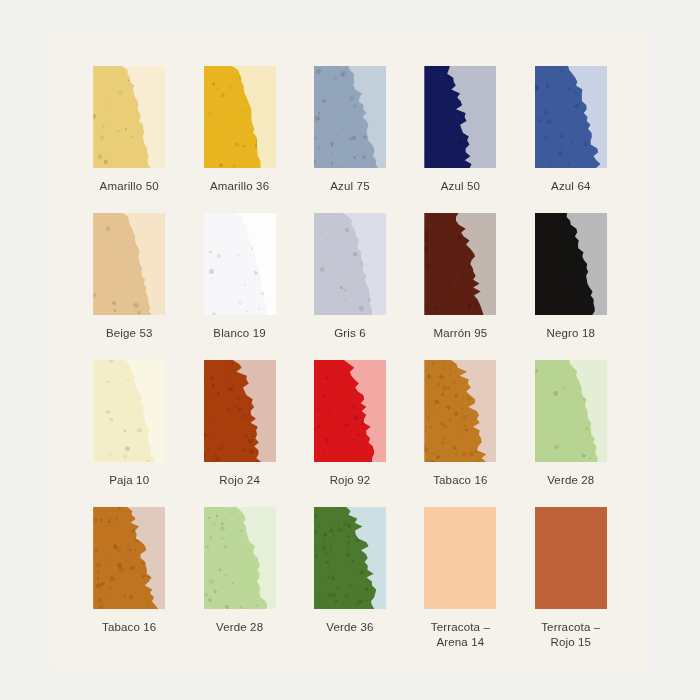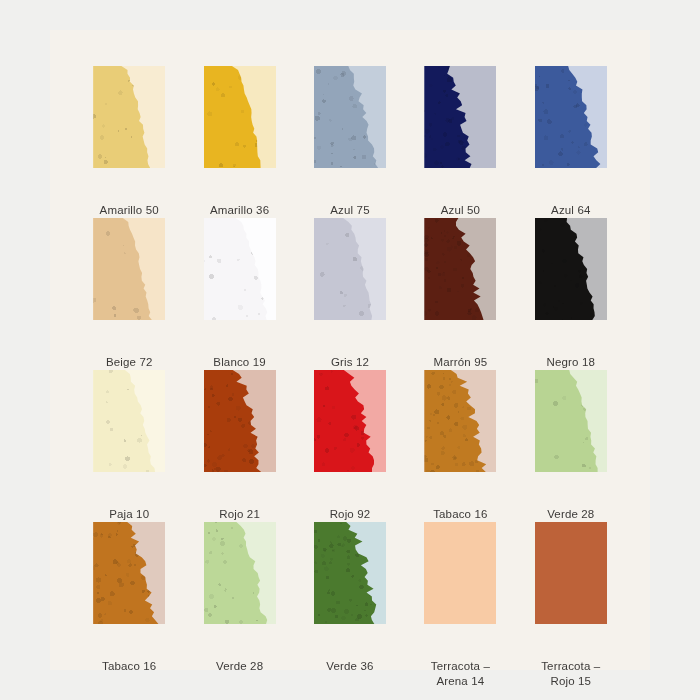--- a/index.html
+++ b/index.html
@@ -34,21 +34,20 @@
     column-gap: 0px;
     row-gap: 0px;
     width: 100%;
     height: 100%;
   }
 
   .swatch-cell {
     display: flex;
     flex-direction: column;
     align-items: center;
-    gap: 24px;
   }
 
   
   .chip {
     position: relative;
     width: 72px;
     height: 102px;
     overflow: hidden;
     background: #ffffff;
     flex: none;
@@ -131,37 +130,37 @@
           <div class="chip-grain" style="background-image: radial-gradient(2.22px at 92.6% 37.1%, rgba(0, 0, 0, 0.19) 0px, rgba(0, 0, 0, 0.19) 100%, rgba(0, 0, 0, 0) 100%), radial-gradient(1.2px at 37.9% 81.7%, rgba(0, 0, 0, 0.23) 0px, rgba(0, 0, 0, 0.23) 100%, rgba(0, 0, 0, 0) 100%), radial-gradient(2.54px at 2.5% 22.1%, rgba(0, 0, 0, 0.35) 0px, rgba(0, 0, 0, 0.35) 100%, rgba(0, 0, 0, 0) 100%), radial-gradient(2px at 59.3% 38.7%, rgba(0, 0, 0, 0.34) 0px, rgba(0, 0, 0, 0.34) 100%, rgba(0, 0, 0, 0) 100%), radial-gradient(1.17px at 10.7% 96.8%, rgba(0, 0, 0, 0.26) 0px, rgba(0, 0, 0, 0.26) 100%, rgba(0, 0, 0, 0) 100%), radial-gradient(0.94px at 11.2% 36%, rgba(0, 0, 0, 0.26) 0px, rgba(0, 0, 0, 0.26) 100%, rgba(0, 0, 0, 0) 100%), radial-gradient(1.92px at 55.6% 25.5%, rgba(0, 0, 0, 0.17) 0px, rgba(0, 0, 0, 0.17) 100%, rgba(0, 0, 0, 0) 100%), radial-gradient(2.33px at 35.5% 86.1%, rgba(0, 0, 0, 0.35) 0px, rgba(0, 0, 0, 0.35) 100%, rgba(0, 0, 0, 0) 100%), radial-gradient(0.95px at 60.6% 79.6%, rgba(0, 0, 0, 0.19) 0px, rgba(0, 0, 0, 0.19) 100%, rgba(0, 0, 0, 0) 100%), radial-gradient(1.34px at 48.2% 64.1%, rgba(0, 0, 0, 0.2) 0px, rgba(0, 0, 0, 0.2) 100%, rgba(0, 0, 0, 0) 100%), radial-gradient(2.15px at 78.7% 16%, rgba(0, 0, 0, 0.4) 0px, rgba(0, 0, 0, 0.4) 100%, rgba(0, 0, 0, 0) 100%), radial-gradient(1.95px at 17.4% 19.5%, rgba(0, 0, 0, 0.34) 0px, rgba(0, 0, 0, 0.34) 100%, rgba(0, 0, 0, 0) 100%), radial-gradient(1.54px at 3.8% 21.2%, rgba(0, 0, 0, 0.31) 0px, rgba(0, 0, 0, 0.31) 100%, rgba(0, 0, 0, 0) 100%), radial-gradient(1.91px at 7.1% 53.4%, rgba(0, 0, 0, 0.3) 0px, rgba(0, 0, 0, 0.3) 100%, rgba(0, 0, 0, 0) 100%), radial-gradient(1.4px at 48.3% 22.3%, rgba(0, 0, 0, 0.31) 0px, rgba(0, 0, 0, 0.31) 100%, rgba(0, 0, 0, 0) 100%), radial-gradient(1.88px at 89.1% 63.5%, rgba(0, 0, 0, 0.12) 0px, rgba(0, 0, 0, 0.12) 100%, rgba(0, 0, 0, 0) 100%), radial-gradient(0.96px at 87.4% 64.9%, rgba(0, 0, 0, 0.25) 0px, rgba(0, 0, 0, 0.25) 100%, rgba(0, 0, 0, 0) 100%), radial-gradient(2.46px at 19.9% 54.7%, rgba(0, 0, 0, 0.31) 0px, rgba(0, 0, 0, 0.31) 100%, rgba(0, 0, 0, 0) 100%), radial-gradient(1.73px at 70.6% 57.7%, rgba(0, 0, 0, 0.11) 0px, rgba(0, 0, 0, 0.11) 100%, rgba(0, 0, 0, 0) 100%), radial-gradient(2.47px at 86.2% 17.1%, rgba(0, 0, 0, 0.16) 0px, rgba(0, 0, 0, 0.16) 100%, rgba(0, 0, 0, 0) 100%), radial-gradient(0.72px at 99% 83.5%, rgba(0, 0, 0, 0.23) 0px, rgba(0, 0, 0, 0.23) 100%, rgba(0, 0, 0, 0) 100%), radial-gradient(2.36px at 15.1% 70.4%, rgba(0, 0, 0, 0.19) 0px, rgba(0, 0, 0, 0.19) 100%, rgba(0, 0, 0, 0) 100%), radial-gradient(2.02px at 70.2% 76.7%, rgba(0, 0, 0, 0.23) 0px, rgba(0, 0, 0, 0.23) 100%, rgba(0, 0, 0, 0) 100%), radial-gradient(1.22px at 52.1% 75.2%, rgba(0, 0, 0, 0.27) 0px, rgba(0, 0, 0, 0.27) 100%, rgba(0, 0, 0, 0) 100%), radial-gradient(1.22px at 89.2% 68.3%, rgba(0, 0, 0, 0.26) 0px, rgba(0, 0, 0, 0.26) 100%, rgba(0, 0, 0, 0) 100%), radial-gradient(0.86px at 6.1% 10.4%, rgba(0, 0, 0, 0.35) 0px, rgba(0, 0, 0, 0.35) 100%, rgba(0, 0, 0, 0) 100%), radial-gradient(1.45px at 46% 96.5%, rgba(0, 0, 0, 0.33) 0px, rgba(0, 0, 0, 0.33) 100%, rgba(0, 0, 0, 0) 100%), radial-gradient(1.49px at 59.6% 18%, rgba(0, 0, 0, 0.22) 0px, rgba(0, 0, 0, 0.22) 100%, rgba(0, 0, 0, 0) 100%), radial-gradient(2.16px at 60.4% 84.8%, rgba(0, 0, 0, 0.12) 0px, rgba(0, 0, 0, 0.12) 100%, rgba(0, 0, 0, 0) 100%), radial-gradient(0.75px at 47.3% 14.1%, rgba(0, 0, 0, 0.31) 0px, rgba(0, 0, 0, 0.31) 100%, rgba(0, 0, 0, 0) 100%), radial-gradient(2.53px at 92.9% 86.2%, rgba(0, 0, 0, 0.26) 0px, rgba(0, 0, 0, 0.26) 100%, rgba(0, 0, 0, 0) 100%), radial-gradient(1.49px at 100% 66.6%, rgba(0, 0, 0, 0.36) 0px, rgba(0, 0, 0, 0.36) 100%, rgba(0, 0, 0, 0) 100%), radial-gradient(2.31px at 22.6% 94.7%, rgba(0, 0, 0, 0.12) 0px, rgba(0, 0, 0, 0.12) 100%, rgba(0, 0, 0, 0) 100%), radial-gradient(1.82px at 55.9% 39.7%, rgba(0, 0, 0, 0.3) 0px, rgba(0, 0, 0, 0.3) 100%, rgba(0, 0, 0, 0) 100%), radial-gradient(2.02px at 91.3% 22.5%, rgba(0, 0, 0, 0.35) 0px, rgba(0, 0, 0, 0.35) 100%, rgba(0, 0, 0, 0) 100%), radial-gradient(1.69px at 38.7% 4.9%, rgba(0, 0, 0, 0.25) 0px, rgba(0, 0, 0, 0.25) 100%, rgba(0, 0, 0, 0) 100%), radial-gradient(2.51px at 15.2% 45%, rgba(0, 0, 0, 0.23) 0px, rgba(0, 0, 0, 0.23) 100%, rgba(0, 0, 0, 0) 100%), radial-gradient(1.21px at 1.3% 19.1%, rgba(0, 0, 0, 0.29) 0px, rgba(0, 0, 0, 0.29) 100%, rgba(0, 0, 0, 0) 100%), radial-gradient(2.06px at 62.2% 11.4%, rgba(0, 0, 0, 0.3) 0px, rgba(0, 0, 0, 0.3) 100%, rgba(0, 0, 0, 0) 100%), radial-gradient(2.08px at 37.5% 68.8%, rgba(0, 0, 0, 0.24) 0px, rgba(0, 0, 0, 0.24) 100%, rgba(0, 0, 0, 0) 100%); clip-path: polygon(0% 0%, 46.31% 0%, 47.9% 3.85%, 52.07% 7.69%, 56.32% 11.54%, 59.05% 15.38%, 57.17% 19.23%, 66.19% 23.08%, 65.29% 26.92%, 65.3% 30.77%, 65.7% 34.62%, 71.65% 38.46%, 71.96% 42.31%, 68.1% 46.15%, 73.23% 50%, 72.15% 53.85%, 77.34% 57.69%, 73.94% 61.54%, 78.76% 65.38%, 79.27% 69.23%, 77.62% 73.08%, 77.61% 76.92%, 86.71% 80.77%, 88.07% 84.62%, 81.5% 88.46%, 85.45% 92.31%, 91.09% 96.15%, 85.2% 100%, 0% 100%);"></div>
         </div>
         <div class="chip-label">Azul 64</div>
       </div>
       <div class="swatch-cell">
         <div class="chip">
           <div class="chip-ground" style="background: rgb(246, 228, 200);"></div>
           <div class="chip-paint" style="background: rgb(228, 194, 146); clip-path: polygon(0% 0%, 41.08% 0%, 48.75% 3.85%, 49.22% 7.69%, 51.11% 11.54%, 53.98% 15.38%, 55.95% 19.23%, 58.28% 23.08%, 58.09% 26.92%, 59.56% 30.77%, 63.33% 34.62%, 64.32% 38.46%, 62.78% 42.31%, 63.81% 46.15%, 65.08% 50%, 67.96% 53.85%, 66.98% 57.69%, 67.59% 61.54%, 72.28% 65.38%, 70.01% 69.23%, 74.02% 73.08%, 72.9% 76.92%, 75.06% 80.77%, 76.5% 84.62%, 76.94% 88.46%, 79.23% 92.31%, 77.15% 96.15%, 81.53% 100%, 0% 100%);"></div>
           <div class="chip-grain" style="background-image: radial-gradient(0.73px at 76.2% 16.7%, rgba(0, 0, 0, 0.18) 0px, rgba(0, 0, 0, 0.18) 100%, rgba(0, 0, 0, 0) 100%), radial-gradient(0.94px at 44.2% 34.6%, rgba(0, 0, 0, 0.17) 0px, rgba(0, 0, 0, 0.17) 100%, rgba(0, 0, 0, 0) 100%), radial-gradient(2.57px at 0.7% 80.5%, rgba(0, 0, 0, 0.22) 0px, rgba(0, 0, 0, 0.22) 100%, rgba(0, 0, 0, 0) 100%), radial-gradient(2.58px at 70.3% 8.7%, rgba(0, 0, 0, 0.17) 0px, rgba(0, 0, 0, 0.17) 100%, rgba(0, 0, 0, 0) 100%), radial-gradient(2.27px at 96.4% 14.3%, rgba(0, 0, 0, 0.11) 0px, rgba(0, 0, 0, 0.11) 100%, rgba(0, 0, 0, 0) 100%), radial-gradient(2.05px at 29.4% 88.5%, rgba(0, 0, 0, 0.36) 0px, rgba(0, 0, 0, 0.36) 100%, rgba(0, 0, 0, 0) 100%), radial-gradient(1.19px at 83% 41.4%, rgba(0, 0, 0, 0.12) 0px, rgba(0, 0, 0, 0.12) 100%, rgba(0, 0, 0, 0) 100%), radial-gradient(0.79px at 56% 90.2%, rgba(0, 0, 0, 0.27) 0px, rgba(0, 0, 0, 0.27) 100%, rgba(0, 0, 0, 0) 100%), radial-gradient(2.3px at 21.1% 15.1%, rgba(0, 0, 0, 0.28) 0px, rgba(0, 0, 0, 0.28) 100%, rgba(0, 0, 0, 0) 100%), radial-gradient(1.63px at 80.9% 81.6%, rgba(0, 0, 0, 0.23) 0px, rgba(0, 0, 0, 0.23) 100%, rgba(0, 0, 0, 0) 100%), radial-gradient(1.56px at 89.7% 29.1%, rgba(0, 0, 0, 0.25) 0px, rgba(0, 0, 0, 0.25) 100%, rgba(0, 0, 0, 0) 100%), radial-gradient(0.8px at 42.5% 26.9%, rgba(0, 0, 0, 0.19) 0px, rgba(0, 0, 0, 0.19) 100%, rgba(0, 0, 0, 0) 100%), radial-gradient(1.37px at 30.6% 95.8%, rgba(0, 0, 0, 0.39) 0px, rgba(0, 0, 0, 0.39) 100%, rgba(0, 0, 0, 0) 100%), radial-gradient(2.04px at 64.1% 97.7%, rgba(0, 0, 0, 0.25) 0px, rgba(0, 0, 0, 0.25) 100%, rgba(0, 0, 0, 0) 100%), radial-gradient(2.6px at 60.1% 90.5%, rgba(0, 0, 0, 0.29) 0px, rgba(0, 0, 0, 0.29) 100%, rgba(0, 0, 0, 0) 100%), radial-gradient(1.67px at 98.9% 50.8%, rgba(0, 0, 0, 0.21) 0px, rgba(0, 0, 0, 0.21) 100%, rgba(0, 0, 0, 0) 100%); clip-path: polygon(0% 0%, 41.08% 0%, 48.75% 3.85%, 49.22% 7.69%, 51.11% 11.54%, 53.98% 15.38%, 55.95% 19.23%, 58.28% 23.08%, 58.09% 26.92%, 59.56% 30.77%, 63.33% 34.62%, 64.32% 38.46%, 62.78% 42.31%, 63.81% 46.15%, 65.08% 50%, 67.96% 53.85%, 66.98% 57.69%, 67.59% 61.54%, 72.28% 65.38%, 70.01% 69.23%, 74.02% 73.08%, 72.9% 76.92%, 75.06% 80.77%, 76.5% 84.62%, 76.94% 88.46%, 79.23% 92.31%, 77.15% 96.15%, 81.53% 100%, 0% 100%);"></div>
         </div>
-        <div class="chip-label">Beige 72</div>
+        <div class="chip-label">Beige 53</div>
       </div>
       <div class="swatch-cell">
         <div class="chip">
           <div class="chip-ground" style="background: rgb(253, 253, 254);"></div>
           <div class="chip-paint" style="background: rgb(247, 246, 248); clip-path: polygon(0% 0%, 44.42% 0%, 52.4% 3.85%, 55.24% 7.69%, 56.01% 11.54%, 59.66% 15.38%, 59.14% 19.23%, 63.29% 23.08%, 62.96% 26.92%, 65.47% 30.77%, 67.4% 34.62%, 70.68% 38.46%, 72.07% 42.31%, 70.9% 46.15%, 75.24% 50%, 76.26% 53.85%, 76.09% 57.69%, 78.88% 61.54%, 80.26% 65.38%, 80.14% 69.23%, 78.77% 73.08%, 81.24% 76.92%, 85.21% 80.77%, 82.06% 84.62%, 86.31% 88.46%, 88.42% 92.31%, 85.86% 96.15%, 87.61% 100%, 0% 100%);"></div>
           <div class="chip-grain" style="background-image: radial-gradient(1.14px at 59.8% 96.2%, rgba(0, 0, 0, 0.16) 0px, rgba(0, 0, 0, 0.16) 100%, rgba(0, 0, 0, 0) 100%), radial-gradient(2.58px at 50.5% 87.5%, rgba(0, 0, 0, 0.11) 0px, rgba(0, 0, 0, 0.11) 100%, rgba(0, 0, 0, 0) 100%), radial-gradient(0.7px at 98.9% 38.8%, rgba(0, 0, 0, 0.4) 0px, rgba(0, 0, 0, 0.4) 100%, rgba(0, 0, 0, 0) 100%), radial-gradient(1.26px at 81.4% 78.7%, rgba(0, 0, 0, 0.3) 0px, rgba(0, 0, 0, 0.3) 100%, rgba(0, 0, 0, 0) 100%), radial-gradient(1.48px at 82% 31.7%, rgba(0, 0, 0, 0.26) 0px, rgba(0, 0, 0, 0.26) 100%, rgba(0, 0, 0, 0) 100%), radial-gradient(1.27px at 47.7% 41%, rgba(0, 0, 0, 0.16) 0px, rgba(0, 0, 0, 0.16) 100%, rgba(0, 0, 0, 0) 100%), radial-gradient(2.36px at 10.5% 57.4%, rgba(0, 0, 0, 0.37) 0px, rgba(0, 0, 0, 0.37) 100%, rgba(0, 0, 0, 0) 100%), radial-gradient(1.15px at 76.5% 94.4%, rgba(0, 0, 0, 0.19) 0px, rgba(0, 0, 0, 0.19) 100%, rgba(0, 0, 0, 0) 100%), radial-gradient(1.76px at 81.7% 50.6%, rgba(0, 0, 0, 0.37) 0px, rgba(0, 0, 0, 0.37) 100%, rgba(0, 0, 0, 0) 100%), radial-gradient(1.91px at 13.6% 99.1%, rgba(0, 0, 0, 0.26) 0px, rgba(0, 0, 0, 0.26) 100%, rgba(0, 0, 0, 0) 100%), radial-gradient(0.96px at 0.6% 42.2%, rgba(0, 0, 0, 0.11) 0px, rgba(0, 0, 0, 0.11) 100%, rgba(0, 0, 0, 0) 100%), radial-gradient(1.55px at 67.5% 34.3%, rgba(0, 0, 0, 0.34) 0px, rgba(0, 0, 0, 0.34) 100%, rgba(0, 0, 0, 0) 100%), radial-gradient(1.19px at 57.4% 70.4%, rgba(0, 0, 0, 0.17) 0px, rgba(0, 0, 0, 0.17) 100%, rgba(0, 0, 0, 0) 100%), radial-gradient(2.18px at 21% 42%, rgba(0, 0, 0, 0.21) 0px, rgba(0, 0, 0, 0.21) 100%, rgba(0, 0, 0, 0) 100%), radial-gradient(1.9px at 71.9% 58.7%, rgba(0, 0, 0, 0.27) 0px, rgba(0, 0, 0, 0.27) 100%, rgba(0, 0, 0, 0) 100%), radial-gradient(1.45px at 8.7% 38.1%, rgba(0, 0, 0, 0.31) 0px, rgba(0, 0, 0, 0.31) 100%, rgba(0, 0, 0, 0) 100%); clip-path: polygon(0% 0%, 44.42% 0%, 52.4% 3.85%, 55.24% 7.69%, 56.01% 11.54%, 59.66% 15.38%, 59.14% 19.23%, 63.29% 23.08%, 62.96% 26.92%, 65.47% 30.77%, 67.4% 34.62%, 70.68% 38.46%, 72.07% 42.31%, 70.9% 46.15%, 75.24% 50%, 76.26% 53.85%, 76.09% 57.69%, 78.88% 61.54%, 80.26% 65.38%, 80.14% 69.23%, 78.77% 73.08%, 81.24% 76.92%, 85.21% 80.77%, 82.06% 84.62%, 86.31% 88.46%, 88.42% 92.31%, 85.86% 96.15%, 87.61% 100%, 0% 100%);"></div>
         </div>
         <div class="chip-label">Blanco 19</div>
       </div>
       <div class="swatch-cell">
         <div class="chip">
           <div class="chip-ground" style="background: rgb(220, 221, 230);"></div>
           <div class="chip-paint" style="background: rgb(197, 198, 211); clip-path: polygon(0% 0%, 40.48% 0%, 47.87% 3.85%, 52.61% 7.69%, 51.87% 11.54%, 55.95% 15.38%, 57.63% 19.23%, 58.32% 23.08%, 62.58% 26.92%, 60.88% 30.77%, 60.71% 34.62%, 66.04% 38.46%, 65.13% 42.31%, 66.55% 46.15%, 68.74% 50%, 67.7% 53.85%, 68.13% 57.69%, 72.91% 61.54%, 70.8% 65.38%, 72.63% 69.23%, 75.71% 73.08%, 76.58% 76.92%, 77.19% 80.77%, 79.27% 84.62%, 77.17% 88.46%, 78.93% 92.31%, 80.73% 96.15%, 79.69% 100%, 0% 100%);"></div>
           <div class="chip-grain" style="background-image: radial-gradient(1.55px at 43.4% 75.8%, rgba(0, 0, 0, 0.14) 0px, rgba(0, 0, 0, 0.14) 100%, rgba(0, 0, 0, 0) 100%), radial-gradient(2.32px at 56.8% 40.4%, rgba(0, 0, 0, 0.35) 0px, rgba(0, 0, 0, 0.35) 100%, rgba(0, 0, 0, 0) 100%), radial-gradient(0.73px at 97.1% 97.2%, rgba(0, 0, 0, 0.27) 0px, rgba(0, 0, 0, 0.27) 100%, rgba(0, 0, 0, 0) 100%), radial-gradient(1.84px at 92.5% 48.7%, rgba(0, 0, 0, 0.14) 0px, rgba(0, 0, 0, 0.14) 100%, rgba(0, 0, 0, 0) 100%), radial-gradient(2.58px at 67.7% 49.1%, rgba(0, 0, 0, 0.1) 0px, rgba(0, 0, 0, 0.1) 100%, rgba(0, 0, 0, 0) 100%), radial-gradient(2.38px at 65.9% 93.5%, rgba(0, 0, 0, 0.26) 0px, rgba(0, 0, 0, 0.26) 100%, rgba(0, 0, 0, 0) 100%), radial-gradient(1.63px at 37.9% 73.4%, rgba(0, 0, 0, 0.32) 0px, rgba(0, 0, 0, 0.32) 100%, rgba(0, 0, 0, 0) 100%), radial-gradient(1.51px at 97% 98.5%, rgba(0, 0, 0, 0.1) 0px, rgba(0, 0, 0, 0.1) 100%, rgba(0, 0, 0, 0) 100%), radial-gradient(1.21px at 42.2% 86.2%, rgba(0, 0, 0, 0.17) 0px, rgba(0, 0, 0, 0.17) 100%, rgba(0, 0, 0, 0) 100%), radial-gradient(2.2px at 46.2% 16.6%, rgba(0, 0, 0, 0.29) 0px, rgba(0, 0, 0, 0.29) 100%, rgba(0, 0, 0, 0) 100%), radial-gradient(2.27px at 11.6% 55.3%, rgba(0, 0, 0, 0.26) 0px, rgba(0, 0, 0, 0.26) 100%, rgba(0, 0, 0, 0) 100%), radial-gradient(2.3px at 92.6% 41.8%, rgba(0, 0, 0, 0.2) 0px, rgba(0, 0, 0, 0.2) 100%, rgba(0, 0, 0, 0) 100%), radial-gradient(1.01px at 84.2% 45.1%, rgba(0, 0, 0, 0.25) 0px, rgba(0, 0, 0, 0.25) 100%, rgba(0, 0, 0, 0) 100%), radial-gradient(2.32px at 78% 86.2%, rgba(0, 0, 0, 0.17) 0px, rgba(0, 0, 0, 0.17) 100%, rgba(0, 0, 0, 0) 100%), radial-gradient(1.2px at 83.6% 27%, rgba(0, 0, 0, 0.25) 0px, rgba(0, 0, 0, 0.25) 100%, rgba(0, 0, 0, 0) 100%), radial-gradient(1.23px at 18.5% 25.3%, rgba(0, 0, 0, 0.1) 0px, rgba(0, 0, 0, 0.1) 100%, rgba(0, 0, 0, 0) 100%); clip-path: polygon(0% 0%, 40.48% 0%, 47.87% 3.85%, 52.61% 7.69%, 51.87% 11.54%, 55.95% 15.38%, 57.63% 19.23%, 58.32% 23.08%, 62.58% 26.92%, 60.88% 30.77%, 60.71% 34.62%, 66.04% 38.46%, 65.13% 42.31%, 66.55% 46.15%, 68.74% 50%, 67.7% 53.85%, 68.13% 57.69%, 72.91% 61.54%, 70.8% 65.38%, 72.63% 69.23%, 75.71% 73.08%, 76.58% 76.92%, 77.19% 80.77%, 79.27% 84.62%, 77.17% 88.46%, 78.93% 92.31%, 80.73% 96.15%, 79.69% 100%, 0% 100%);"></div>
         </div>
-        <div class="chip-label">Gris 12</div>
+        <div class="chip-label">Gris 6</div>
       </div>
       <div class="swatch-cell">
         <div class="chip">
           <div class="chip-ground" style="background: rgb(194, 182, 176);"></div>
           <div class="chip-paint" style="background: rgb(92, 31, 18); clip-path: polygon(0% 0%, 47.26% 0%, 43.86% 3.85%, 43.89% 7.69%, 47.86% 11.54%, 57.26% 15.38%, 51.14% 19.23%, 54.65% 23.08%, 62.86% 26.92%, 57.83% 30.77%, 63.16% 34.62%, 67.64% 38.46%, 70.47% 42.31%, 65.64% 46.15%, 63.76% 50%, 67.11% 53.85%, 68.13% 57.69%, 71.19% 61.54%, 67.7% 65.38%, 76.54% 69.23%, 67.86% 73.08%, 78.16% 76.92%, 68.78% 80.77%, 73.64% 84.62%, 76.36% 88.46%, 78.71% 92.31%, 80.4% 96.15%, 82.16% 100%, 0% 100%);"></div>
           <div class="chip-grain" style="background-image: radial-gradient(1.96px at 26.9% 55.3%, rgba(0, 0, 0, 0.13) 0px, rgba(0, 0, 0, 0.13) 100%, rgba(0, 0, 0, 0) 100%), radial-gradient(2.05px at 63.2% 93.3%, rgba(0, 0, 0, 0.3) 0px, rgba(0, 0, 0, 0.3) 100%, rgba(0, 0, 0, 0) 100%), radial-gradient(0.76px at 95.3% 55.6%, rgba(0, 0, 0, 0.14) 0px, rgba(0, 0, 0, 0.14) 100%, rgba(0, 0, 0, 0) 100%), radial-gradient(2.41px at 3.5% 18.6%, rgba(0, 0, 0, 0.27) 0px, rgba(0, 0, 0, 0.27) 100%, rgba(0, 0, 0, 0) 100%), radial-gradient(1.78px at 53.3% 66.5%, rgba(0, 0, 0, 0.25) 0px, rgba(0, 0, 0, 0.25) 100%, rgba(0, 0, 0, 0) 100%), radial-gradient(1.59px at 84.2% 46%, rgba(0, 0, 0, 0.36) 0px, rgba(0, 0, 0, 0.36) 100%, rgba(0, 0, 0, 0) 100%), radial-gradient(0.9px at 65.3% 89.4%, rgba(0, 0, 0, 0.27) 0px, rgba(0, 0, 0, 0.27) 100%, rgba(0, 0, 0, 0) 100%), radial-gradient(1.87px at 17.6% 2.6%, rgba(0, 0, 0, 0.32) 0px, rgba(0, 0, 0, 0.32) 100%, rgba(0, 0, 0, 0) 100%), radial-gradient(2.57px at 2.8% 21.7%, rgba(0, 0, 0, 0.26) 0px, rgba(0, 0, 0, 0.26) 100%, rgba(0, 0, 0, 0) 100%), radial-gradient(2.49px at 78.9% 34.1%, rgba(0, 0, 0, 0.32) 0px, rgba(0, 0, 0, 0.32) 100%, rgba(0, 0, 0, 0) 100%), radial-gradient(1.67px at 22.5% 68.4%, rgba(0, 0, 0, 0.12) 0px, rgba(0, 0, 0, 0.12) 100%, rgba(0, 0, 0, 0) 100%), radial-gradient(1.15px at 17.6% 49.2%, rgba(0, 0, 0, 0.35) 0px, rgba(0, 0, 0, 0.35) 100%, rgba(0, 0, 0, 0) 100%), radial-gradient(0.83px at 11% 19.7%, rgba(0, 0, 0, 0.33) 0px, rgba(0, 0, 0, 0.33) 100%, rgba(0, 0, 0, 0) 100%), radial-gradient(2.46px at 34.9% 30.5%, rgba(0, 0, 0, 0.13) 0px, rgba(0, 0, 0, 0.13) 100%, rgba(0, 0, 0, 0) 100%), radial-gradient(2.4px at 95.4% 95.2%, rgba(0, 0, 0, 0.23) 0px, rgba(0, 0, 0, 0.23) 100%, rgba(0, 0, 0, 0) 100%), radial-gradient(1.01px at 28.4% 12.6%, rgba(0, 0, 0, 0.2) 0px, rgba(0, 0, 0, 0.2) 100%, rgba(0, 0, 0, 0) 100%), radial-gradient(1.69px at 21.4% 55.5%, rgba(0, 0, 0, 0.27) 0px, rgba(0, 0, 0, 0.27) 100%, rgba(0, 0, 0, 0) 100%), radial-gradient(1.9px at 2.9% 26.4%, rgba(0, 0, 0, 0.4) 0px, rgba(0, 0, 0, 0.4) 100%, rgba(0, 0, 0, 0) 100%), radial-gradient(2.38px at 97.5% 79.6%, rgba(0, 0, 0, 0.12) 0px, rgba(0, 0, 0, 0.12) 100%, rgba(0, 0, 0, 0) 100%), radial-gradient(2.55px at 48.6% 10.2%, rgba(0, 0, 0, 0.14) 0px, rgba(0, 0, 0, 0.14) 100%, rgba(0, 0, 0, 0) 100%), radial-gradient(0.9px at 6.6% 9.5%, rgba(0, 0, 0, 0.16) 0px, rgba(0, 0, 0, 0.16) 100%, rgba(0, 0, 0, 0) 100%), radial-gradient(2.42px at 85.2% 87.4%, rgba(0, 0, 0, 0.3) 0px, rgba(0, 0, 0, 0.3) 100%, rgba(0, 0, 0, 0) 100%), radial-gradient(2.49px at 83.2% 61.2%, rgba(0, 0, 0, 0.22) 0px, rgba(0, 0, 0, 0.22) 100%, rgba(0, 0, 0, 0) 100%), radial-gradient(2.58px at 73.3% 11.1%, rgba(0, 0, 0, 0.31) 0px, rgba(0, 0, 0, 0.31) 100%, rgba(0, 0, 0, 0) 100%), radial-gradient(2.38px at 58.1% 2.5%, rgba(0, 0, 0, 0.33) 0px, rgba(0, 0, 0, 0.33) 100%, rgba(0, 0, 0, 0) 100%), radial-gradient(0.89px at 91.9% 75.1%, rgba(0, 0, 0, 0.13) 0px, rgba(0, 0, 0, 0.13) 100%, rgba(0, 0, 0, 0) 100%), radial-gradient(2.5px at 69.6% 97.8%, rgba(0, 0, 0, 0.14) 0px, rgba(0, 0, 0, 0.14) 100%, rgba(0, 0, 0, 0) 100%), radial-gradient(1.65px at 82.8% 91.8%, rgba(0, 0, 0, 0.12) 0px, rgba(0, 0, 0, 0.12) 100%, rgba(0, 0, 0, 0) 100%), radial-gradient(0.9px at 41.3% 18.6%, rgba(0, 0, 0, 0.35) 0px, rgba(0, 0, 0, 0.35) 100%, rgba(0, 0, 0, 0) 100%), radial-gradient(1.93px at 62.3% 36.4%, rgba(0, 0, 0, 0.17) 0px, rgba(0, 0, 0, 0.17) 100%, rgba(0, 0, 0, 0) 100%), radial-gradient(1.47px at 26.1% 21.7%, rgba(0, 0, 0, 0.16) 0px, rgba(0, 0, 0, 0.16) 100%, rgba(0, 0, 0, 0) 100%), radial-gradient(1.9px at 98.1% 58.5%, rgba(0, 0, 0, 0.21) 0px, rgba(0, 0, 0, 0.21) 100%, rgba(0, 0, 0, 0) 100%), radial-gradient(2.13px at 17.9% 93.6%, rgba(0, 0, 0, 0.28) 0px, rgba(0, 0, 0, 0.28) 100%, rgba(0, 0, 0, 0) 100%), radial-gradient(1.22px at 54.5% 59.1%, rgba(0, 0, 0, 0.36) 0px, rgba(0, 0, 0, 0.36) 100%, rgba(0, 0, 0, 0) 100%), radial-gradient(1.35px at 29% 61.3%, rgba(0, 0, 0, 0.18) 0px, rgba(0, 0, 0, 0.18) 100%, rgba(0, 0, 0, 0) 100%), radial-gradient(2.47px at 3.1% 35.9%, rgba(0, 0, 0, 0.38) 0px, rgba(0, 0, 0, 0.38) 100%, rgba(0, 0, 0, 0) 100%), radial-gradient(2.18px at 34.8% 70.6%, rgba(0, 0, 0, 0.32) 0px, rgba(0, 0, 0, 0.32) 100%, rgba(0, 0, 0, 0) 100%), radial-gradient(2.41px at 0.6% 93.7%, rgba(0, 0, 0, 0.17) 0px, rgba(0, 0, 0, 0.17) 100%, rgba(0, 0, 0, 0) 100%), radial-gradient(2.32px at 84.6% 30.1%, rgba(0, 0, 0, 0.38) 0px, rgba(0, 0, 0, 0.38) 100%, rgba(0, 0, 0, 0) 100%), radial-gradient(1.79px at 33.6% 22.8%, rgba(0, 0, 0, 0.23) 0px, rgba(0, 0, 0, 0.23) 100%, rgba(0, 0, 0, 0) 100%), radial-gradient(2.57px at 79.7% 22.5%, rgba(0, 0, 0, 0.39) 0px, rgba(0, 0, 0, 0.39) 100%, rgba(0, 0, 0, 0) 100%), radial-gradient(1.04px at 29.1% 42.8%, rgba(0, 0, 0, 0.16) 0px, rgba(0, 0, 0, 0.16) 100%, rgba(0, 0, 0, 0) 100%), radial-gradient(1.33px at 17.6% 82.4%, rgba(0, 0, 0, 0.29) 0px, rgba(0, 0, 0, 0.29) 100%, rgba(0, 0, 0, 0) 100%), radial-gradient(1.17px at 32.8% 14.2%, rgba(0, 0, 0, 0.13) 0px, rgba(0, 0, 0, 0.13) 100%, rgba(0, 0, 0, 0) 100%), radial-gradient(1.8px at 3.2% 40.6%, rgba(0, 0, 0, 0.23) 0px, rgba(0, 0, 0, 0.23) 100%, rgba(0, 0, 0, 0) 100%), radial-gradient(2.07px at 53.4% 16.1%, rgba(0, 0, 0, 0.11) 0px, rgba(0, 0, 0, 0.11) 100%, rgba(0, 0, 0, 0) 100%), radial-gradient(1.4px at 26.7% 35.5%, rgba(0, 0, 0, 0.19) 0px, rgba(0, 0, 0, 0.19) 100%, rgba(0, 0, 0, 0) 100%), radial-gradient(2.07px at 73.6% 90.4%, rgba(0, 0, 0, 0.18) 0px, rgba(0, 0, 0, 0.18) 100%, rgba(0, 0, 0, 0) 100%), radial-gradient(1.47px at 7.8% 90.5%, rgba(0, 0, 0, 0.19) 0px, rgba(0, 0, 0, 0.19) 100%, rgba(0, 0, 0, 0) 100%), radial-gradient(0.7px at 27.9% 53.1%, rgba(0, 0, 0, 0.18) 0px, rgba(0, 0, 0, 0.18) 100%, rgba(0, 0, 0, 0) 100%), radial-gradient(1.22px at 7% 58.6%, rgba(0, 0, 0, 0.23) 0px, rgba(0, 0, 0, 0.23) 100%, rgba(0, 0, 0, 0) 100%), radial-gradient(0.81px at 47.3% 72.3%, rgba(0, 0, 0, 0.12) 0px, rgba(0, 0, 0, 0.12) 100%, rgba(0, 0, 0, 0) 100%), radial-gradient(2.26px at 3.3% 33.7%, rgba(0, 0, 0, 0.29) 0px, rgba(0, 0, 0, 0.29) 100%, rgba(0, 0, 0, 0) 100%), radial-gradient(2.4px at 70% 12%, rgba(0, 0, 0, 0.27) 0px, rgba(0, 0, 0, 0.27) 100%, rgba(0, 0, 0, 0) 100%), radial-gradient(1.33px at 38.7% 28.2%, rgba(0, 0, 0, 0.11) 0px, rgba(0, 0, 0, 0.11) 100%, rgba(0, 0, 0, 0) 100%), radial-gradient(1.64px at 19.4% 44%, rgba(0, 0, 0, 0.11) 0px, rgba(0, 0, 0, 0.11) 100%, rgba(0, 0, 0, 0) 100%), radial-gradient(1.19px at 29.3% 17.3%, rgba(0, 0, 0, 0.19) 0px, rgba(0, 0, 0, 0.19) 100%, rgba(0, 0, 0, 0) 100%), radial-gradient(2.43px at 48.6% 24.8%, rgba(0, 0, 0, 0.36) 0px, rgba(0, 0, 0, 0.36) 100%, rgba(0, 0, 0, 0) 100%), radial-gradient(2.01px at 42.9% 50.5%, rgba(0, 0, 0, 0.17) 0px, rgba(0, 0, 0, 0.17) 100%, rgba(0, 0, 0, 0) 100%), radial-gradient(0.76px at 51.5% 41.1%, rgba(0, 0, 0, 0.21) 0px, rgba(0, 0, 0, 0.21) 100%, rgba(0, 0, 0, 0) 100%), radial-gradient(1.55px at 43.7% 28.9%, rgba(0, 0, 0, 0.15) 0px, rgba(0, 0, 0, 0.15) 100%, rgba(0, 0, 0, 0) 100%), radial-gradient(0.82px at 40.4% 20%, rgba(0, 0, 0, 0.34) 0px, rgba(0, 0, 0, 0.34) 100%, rgba(0, 0, 0, 0) 100%), radial-gradient(2.37px at 3.4% 50.1%, rgba(0, 0, 0, 0.21) 0px, rgba(0, 0, 0, 0.21) 100%, rgba(0, 0, 0, 0) 100%), radial-gradient(1.86px at 90.7% 7%, rgba(0, 0, 0, 0.31) 0px, rgba(0, 0, 0, 0.31) 100%, rgba(0, 0, 0, 0) 100%), radial-gradient(1.26px at 78.7% 19.1%, rgba(0, 0, 0, 0.23) 0px, rgba(0, 0, 0, 0.23) 100%, rgba(0, 0, 0, 0) 100%), radial-gradient(1.58px at 51.6% 10.9%, rgba(0, 0, 0, 0.1) 0px, rgba(0, 0, 0, 0.1) 100%, rgba(0, 0, 0, 0) 100%), radial-gradient(0.85px at 56.1% 25.9%, rgba(0, 0, 0, 0.12) 0px, rgba(0, 0, 0, 0.12) 100%, rgba(0, 0, 0, 0) 100%), radial-gradient(0.78px at 24.5% 14.5%, rgba(0, 0, 0, 0.35) 0px, rgba(0, 0, 0, 0.35) 100%, rgba(0, 0, 0, 0) 100%), radial-gradient(1.57px at 62.7% 90.3%, rgba(0, 0, 0, 0.38) 0px, rgba(0, 0, 0, 0.38) 100%, rgba(0, 0, 0, 0) 100%), radial-gradient(1.65px at 6.8% 52.1%, rgba(0, 0, 0, 0.39) 0px, rgba(0, 0, 0, 0.39) 100%, rgba(0, 0, 0, 0) 100%); clip-path: polygon(0% 0%, 47.26% 0%, 43.86% 3.85%, 43.89% 7.69%, 47.86% 11.54%, 57.26% 15.38%, 51.14% 19.23%, 54.65% 23.08%, 62.86% 26.92%, 57.83% 30.77%, 63.16% 34.62%, 67.64% 38.46%, 70.47% 42.31%, 65.64% 46.15%, 63.76% 50%, 67.11% 53.85%, 68.13% 57.69%, 71.19% 61.54%, 67.7% 65.38%, 76.54% 69.23%, 67.86% 73.08%, 78.16% 76.92%, 68.78% 80.77%, 73.64% 84.62%, 76.36% 88.46%, 78.71% 92.31%, 80.4% 96.15%, 82.16% 100%, 0% 100%);"></div>
         </div>
         <div class="chip-label">Marrón 95</div>
       </div>
       <div class="swatch-cell">
@@ -179,21 +178,21 @@
           <div class="chip-grain" style="background-image: radial-gradient(0.87px at 94.1% 14.4%, rgba(0, 0, 0, 0.39) 0px, rgba(0, 0, 0, 0.39) 100%, rgba(0, 0, 0, 0) 100%), radial-gradient(1.53px at 75.8% 99.1%, rgba(0, 0, 0, 0.18) 0px, rgba(0, 0, 0, 0.18) 100%, rgba(0, 0, 0, 0) 100%), radial-gradient(0.82px at 91.7% 72.3%, rgba(0, 0, 0, 0.19) 0px, rgba(0, 0, 0, 0.19) 100%, rgba(0, 0, 0, 0) 100%), radial-gradient(1.67px at 25.6% 58.6%, rgba(0, 0, 0, 0.24) 0px, rgba(0, 0, 0, 0.24) 100%, rgba(0, 0, 0, 0) 100%), radial-gradient(2.09px at 24.6% 1.3%, rgba(0, 0, 0, 0.24) 0px, rgba(0, 0, 0, 0.24) 100%, rgba(0, 0, 0, 0) 100%), radial-gradient(1.92px at 20.7% 51%, rgba(0, 0, 0, 0.25) 0px, rgba(0, 0, 0, 0.25) 100%, rgba(0, 0, 0, 0) 100%), radial-gradient(1.34px at 20.1% 21.3%, rgba(0, 0, 0, 0.17) 0px, rgba(0, 0, 0, 0.17) 100%, rgba(0, 0, 0, 0) 100%), radial-gradient(2.59px at 58.6% 10.9%, rgba(0, 0, 0, 0.15) 0px, rgba(0, 0, 0, 0.15) 100%, rgba(0, 0, 0, 0) 100%), radial-gradient(1.48px at 23.9% 92.7%, rgba(0, 0, 0, 0.14) 0px, rgba(0, 0, 0, 0.14) 100%, rgba(0, 0, 0, 0) 100%), radial-gradient(1.16px at 44.2% 69.2%, rgba(0, 0, 0, 0.39) 0px, rgba(0, 0, 0, 0.39) 100%, rgba(0, 0, 0, 0) 100%), radial-gradient(2.38px at 44.5% 94.6%, rgba(0, 0, 0, 0.13) 0px, rgba(0, 0, 0, 0.13) 100%, rgba(0, 0, 0, 0) 100%), radial-gradient(0.75px at 67.7% 64.1%, rgba(0, 0, 0, 0.36) 0px, rgba(0, 0, 0, 0.36) 100%, rgba(0, 0, 0, 0) 100%), radial-gradient(2.38px at 64.6% 68.9%, rgba(0, 0, 0, 0.19) 0px, rgba(0, 0, 0, 0.19) 100%, rgba(0, 0, 0, 0) 100%), radial-gradient(0.83px at 48.8% 19%, rgba(0, 0, 0, 0.35) 0px, rgba(0, 0, 0, 0.35) 100%, rgba(0, 0, 0, 0) 100%), radial-gradient(1.01px at 19% 31.7%, rgba(0, 0, 0, 0.19) 0px, rgba(0, 0, 0, 0.19) 100%, rgba(0, 0, 0, 0) 100%), radial-gradient(2.47px at 48% 87.1%, rgba(0, 0, 0, 0.39) 0px, rgba(0, 0, 0, 0.39) 100%, rgba(0, 0, 0, 0) 100%); clip-path: polygon(0% 0%, 44.06% 0%, 50.97% 3.85%, 52.07% 7.69%, 52.35% 11.54%, 58.24% 15.38%, 56.95% 19.23%, 57.68% 23.08%, 61.1% 26.92%, 62.11% 30.77%, 66% 34.62%, 67.85% 38.46%, 65.34% 42.31%, 69.85% 46.15%, 70.9% 50%, 68.96% 53.85%, 71.5% 57.69%, 72.5% 61.54%, 75.19% 65.38%, 78.15% 69.23%, 74.82% 73.08%, 76.18% 76.92%, 76.94% 80.77%, 79.98% 84.62%, 79.05% 88.46%, 79.99% 92.31%, 85.1% 96.15%, 85.93% 100%, 0% 100%);"></div>
         </div>
         <div class="chip-label">Paja 10</div>
       </div>
       <div class="swatch-cell">
         <div class="chip">
           <div class="chip-ground" style="background: rgb(221, 189, 175);"></div>
           <div class="chip-paint" style="background: rgb(169, 61, 12); clip-path: polygon(0% 0%, 40.37% 0%, 49.27% 3.85%, 52.92% 7.69%, 45.6% 11.54%, 59.92% 15.38%, 59.37% 19.23%, 62.86% 23.08%, 54.59% 26.92%, 57.08% 30.77%, 59.67% 34.62%, 68.29% 38.46%, 66.57% 42.31%, 70.29% 46.15%, 65.15% 50%, 65.9% 53.85%, 72.74% 57.69%, 65.17% 61.54%, 75.02% 65.38%, 72.96% 69.23%, 74.24% 73.08%, 71.83% 76.92%, 76.83% 80.77%, 70.27% 84.62%, 76.22% 88.46%, 76.23% 92.31%, 73.11% 96.15%, 80.04% 100%, 0% 100%);"></div>
           <div class="chip-grain" style="background-image: radial-gradient(1.28px at 77.7% 94%, rgba(0, 0, 0, 0.38) 0px, rgba(0, 0, 0, 0.38) 100%, rgba(0, 0, 0, 0) 100%), radial-gradient(1.27px at 82.2% 52%, rgba(0, 0, 0, 0.12) 0px, rgba(0, 0, 0, 0.12) 100%, rgba(0, 0, 0, 0) 100%), radial-gradient(0.85px at 89.9% 30.6%, rgba(0, 0, 0, 0.36) 0px, rgba(0, 0, 0, 0.36) 100%, rgba(0, 0, 0, 0) 100%), radial-gradient(2.25px at 36.7% 28.6%, rgba(0, 0, 0, 0.37) 0px, rgba(0, 0, 0, 0.37) 100%, rgba(0, 0, 0, 0) 100%), radial-gradient(1.3px at 10.3% 18.7%, rgba(0, 0, 0, 0.38) 0px, rgba(0, 0, 0, 0.38) 100%, rgba(0, 0, 0, 0) 100%), radial-gradient(1.14px at 39% 3.5%, rgba(0, 0, 0, 0.35) 0px, rgba(0, 0, 0, 0.35) 100%, rgba(0, 0, 0, 0) 100%), radial-gradient(2.51px at 47.5% 37.3%, rgba(0, 0, 0, 0.12) 0px, rgba(0, 0, 0, 0.12) 100%, rgba(0, 0, 0, 0) 100%), radial-gradient(1.05px at 79.1% 15.1%, rgba(0, 0, 0, 0.37) 0px, rgba(0, 0, 0, 0.37) 100%, rgba(0, 0, 0, 0) 100%), radial-gradient(0.93px at 84.4% 28.2%, rgba(0, 0, 0, 0.24) 0px, rgba(0, 0, 0, 0.24) 100%, rgba(0, 0, 0, 0) 100%), radial-gradient(1.44px at 76.9% 86.7%, rgba(0, 0, 0, 0.12) 0px, rgba(0, 0, 0, 0.12) 100%, rgba(0, 0, 0, 0) 100%), radial-gradient(1.78px at 55.4% 7.7%, rgba(0, 0, 0, 0.28) 0px, rgba(0, 0, 0, 0.28) 100%, rgba(0, 0, 0, 0) 100%), radial-gradient(1.5px at 92.8% 71.5%, rgba(0, 0, 0, 0.21) 0px, rgba(0, 0, 0, 0.21) 100%, rgba(0, 0, 0, 0) 100%), radial-gradient(2.2px at 91.4% 43.5%, rgba(0, 0, 0, 0.28) 0px, rgba(0, 0, 0, 0.28) 100%, rgba(0, 0, 0, 0) 100%), radial-gradient(0.97px at 5.8% 63.3%, rgba(0, 0, 0, 0.31) 0px, rgba(0, 0, 0, 0.31) 100%, rgba(0, 0, 0, 0) 100%), radial-gradient(2.21px at 30.8% 99.9%, rgba(0, 0, 0, 0.17) 0px, rgba(0, 0, 0, 0.17) 100%, rgba(0, 0, 0, 0) 100%), radial-gradient(2.25px at 57.8% 74.4%, rgba(0, 0, 0, 0.19) 0px, rgba(0, 0, 0, 0.19) 100%, rgba(0, 0, 0, 0) 100%), radial-gradient(1.77px at 96.8% 48.5%, rgba(0, 0, 0, 0.37) 0px, rgba(0, 0, 0, 0.37) 100%, rgba(0, 0, 0, 0) 100%), radial-gradient(2.43px at 65.1% 80.2%, rgba(0, 0, 0, 0.32) 0px, rgba(0, 0, 0, 0.32) 100%, rgba(0, 0, 0, 0) 100%), radial-gradient(0.97px at 42.8% 46.1%, rgba(0, 0, 0, 0.36) 0px, rgba(0, 0, 0, 0.36) 100%, rgba(0, 0, 0, 0) 100%), radial-gradient(1.66px at 95.3% 30%, rgba(0, 0, 0, 0.34) 0px, rgba(0, 0, 0, 0.34) 100%, rgba(0, 0, 0, 0) 100%), radial-gradient(1.52px at 62.3% 79%, rgba(0, 0, 0, 0.26) 0px, rgba(0, 0, 0, 0.26) 100%, rgba(0, 0, 0, 0) 100%), radial-gradient(1.52px at 12.8% 25.1%, rgba(0, 0, 0, 0.38) 0px, rgba(0, 0, 0, 0.38) 100%, rgba(0, 0, 0, 0) 100%), radial-gradient(1.9px at 67.9% 74.5%, rgba(0, 0, 0, 0.14) 0px, rgba(0, 0, 0, 0.14) 100%, rgba(0, 0, 0, 0) 100%), radial-gradient(0.75px at 89.2% 63%, rgba(0, 0, 0, 0.19) 0px, rgba(0, 0, 0, 0.19) 100%, rgba(0, 0, 0, 0) 100%), radial-gradient(1.36px at 34.8% 78.2%, rgba(0, 0, 0, 0.16) 0px, rgba(0, 0, 0, 0.16) 100%, rgba(0, 0, 0, 0) 100%), radial-gradient(1.86px at 81.2% 48.6%, rgba(0, 0, 0, 0.26) 0px, rgba(0, 0, 0, 0.26) 100%, rgba(0, 0, 0, 0) 100%), radial-gradient(1.39px at 12.4% 98.8%, rgba(0, 0, 0, 0.3) 0px, rgba(0, 0, 0, 0.3) 100%, rgba(0, 0, 0, 0) 100%), radial-gradient(1.76px at 75.3% 72.1%, rgba(0, 0, 0, 0.2) 0px, rgba(0, 0, 0, 0.2) 100%, rgba(0, 0, 0, 0) 100%), radial-gradient(0.9px at 1.9% 19%, rgba(0, 0, 0, 0.3) 0px, rgba(0, 0, 0, 0.3) 100%, rgba(0, 0, 0, 0) 100%), radial-gradient(0.91px at 98.5% 53.2%, rgba(0, 0, 0, 0.21) 0px, rgba(0, 0, 0, 0.21) 100%, rgba(0, 0, 0, 0) 100%), radial-gradient(2.1px at 0.9% 73.4%, rgba(0, 0, 0, 0.39) 0px, rgba(0, 0, 0, 0.39) 100%, rgba(0, 0, 0, 0) 100%), radial-gradient(2.2px at 96.7% 52.4%, rgba(0, 0, 0, 0.17) 0px, rgba(0, 0, 0, 0.17) 100%, rgba(0, 0, 0, 0) 100%), radial-gradient(2.46px at 14.3% 92.7%, rgba(0, 0, 0, 0.1) 0px, rgba(0, 0, 0, 0.1) 100%, rgba(0, 0, 0, 0) 100%), radial-gradient(1.73px at 78.4% 48.7%, rgba(0, 0, 0, 0.33) 0px, rgba(0, 0, 0, 0.33) 100%, rgba(0, 0, 0, 0) 100%), radial-gradient(1.32px at 32.2% 15.4%, rgba(0, 0, 0, 0.35) 0px, rgba(0, 0, 0, 0.35) 100%, rgba(0, 0, 0, 0) 100%), radial-gradient(1.62px at 26.4% 84.1%, rgba(0, 0, 0, 0.19) 0px, rgba(0, 0, 0, 0.19) 100%, rgba(0, 0, 0, 0) 100%), radial-gradient(1.92px at 74.4% 64.8%, rgba(0, 0, 0, 0.24) 0px, rgba(0, 0, 0, 0.24) 100%, rgba(0, 0, 0, 0) 100%), radial-gradient(1.42px at 75.2% 74.7%, rgba(0, 0, 0, 0.16) 0px, rgba(0, 0, 0, 0.16) 100%, rgba(0, 0, 0, 0) 100%), radial-gradient(1.56px at 1.4% 94%, rgba(0, 0, 0, 0.36) 0px, rgba(0, 0, 0, 0.36) 100%, rgba(0, 0, 0, 0) 100%), radial-gradient(2.05px at 55.7% 88.3%, rgba(0, 0, 0, 0.29) 0px, rgba(0, 0, 0, 0.29) 100%, rgba(0, 0, 0, 0) 100%), radial-gradient(1.87px at 92.2% 96.9%, rgba(0, 0, 0, 0.4) 0px, rgba(0, 0, 0, 0.4) 100%, rgba(0, 0, 0, 0) 100%), radial-gradient(1.64px at 6.1% 89.1%, rgba(0, 0, 0, 0.22) 0px, rgba(0, 0, 0, 0.22) 100%, rgba(0, 0, 0, 0) 100%), radial-gradient(1.47px at 88.7% 85.9%, rgba(0, 0, 0, 0.11) 0px, rgba(0, 0, 0, 0.11) 100%, rgba(0, 0, 0, 0) 100%), radial-gradient(2.04px at 49.9% 48.8%, rgba(0, 0, 0, 0.35) 0px, rgba(0, 0, 0, 0.35) 100%, rgba(0, 0, 0, 0) 100%), radial-gradient(1.22px at 7.1% 36.1%, rgba(0, 0, 0, 0.27) 0px, rgba(0, 0, 0, 0.27) 100%, rgba(0, 0, 0, 0) 100%), radial-gradient(1.45px at 40.3% 24.2%, rgba(0, 0, 0, 0.17) 0px, rgba(0, 0, 0, 0.17) 100%, rgba(0, 0, 0, 0) 100%), radial-gradient(1.3px at 15.1% 97%, rgba(0, 0, 0, 0.23) 0px, rgba(0, 0, 0, 0.23) 100%, rgba(0, 0, 0, 0) 100%), radial-gradient(1.58px at 71% 1.6%, rgba(0, 0, 0, 0.11) 0px, rgba(0, 0, 0, 0.11) 100%, rgba(0, 0, 0, 0) 100%), radial-gradient(1.36px at 77.1% 69.9%, rgba(0, 0, 0, 0.4) 0px, rgba(0, 0, 0, 0.4) 100%, rgba(0, 0, 0, 0) 100%), radial-gradient(0.9px at 54.3% 8.2%, rgba(0, 0, 0, 0.22) 0px, rgba(0, 0, 0, 0.22) 100%, rgba(0, 0, 0, 0) 100%), radial-gradient(2.08px at 64.5% 52.2%, rgba(0, 0, 0, 0.24) 0px, rgba(0, 0, 0, 0.24) 100%, rgba(0, 0, 0, 0) 100%), radial-gradient(2.47px at 65.7% 89.7%, rgba(0, 0, 0, 0.38) 0px, rgba(0, 0, 0, 0.38) 100%, rgba(0, 0, 0, 0) 100%), radial-gradient(2.13px at 34.3% 48.9%, rgba(0, 0, 0, 0.24) 0px, rgba(0, 0, 0, 0.24) 100%, rgba(0, 0, 0, 0) 100%), radial-gradient(2.09px at 54.4% 54.7%, rgba(0, 0, 0, 0.25) 0px, rgba(0, 0, 0, 0.25) 100%, rgba(0, 0, 0, 0) 100%), radial-gradient(2.24px at 72.8% 50.2%, rgba(0, 0, 0, 0.31) 0px, rgba(0, 0, 0, 0.31) 100%, rgba(0, 0, 0, 0) 100%), radial-gradient(2.44px at 21.7% 86%, rgba(0, 0, 0, 0.19) 0px, rgba(0, 0, 0, 0.19) 100%, rgba(0, 0, 0, 0) 100%), radial-gradient(0.97px at 7.2% 75.7%, rgba(0, 0, 0, 0.36) 0px, rgba(0, 0, 0, 0.36) 100%, rgba(0, 0, 0, 0) 100%), radial-gradient(1.95px at 65.1% 18.1%, rgba(0, 0, 0, 0.1) 0px, rgba(0, 0, 0, 0.1) 100%, rgba(0, 0, 0, 0) 100%), radial-gradient(1.2px at 83.1% 86%, rgba(0, 0, 0, 0.25) 0px, rgba(0, 0, 0, 0.25) 100%, rgba(0, 0, 0, 0) 100%), radial-gradient(1.89px at 89.6% 81.9%, rgba(0, 0, 0, 0.15) 0px, rgba(0, 0, 0, 0.15) 100%, rgba(0, 0, 0, 0) 100%), radial-gradient(0.94px at 9.3% 60.1%, rgba(0, 0, 0, 0.25) 0px, rgba(0, 0, 0, 0.25) 100%, rgba(0, 0, 0, 0) 100%), radial-gradient(1.59px at 85.3% 15.7%, rgba(0, 0, 0, 0.34) 0px, rgba(0, 0, 0, 0.34) 100%, rgba(0, 0, 0, 0) 100%), radial-gradient(2.32px at 68.4% 40%, rgba(0, 0, 0, 0.14) 0px, rgba(0, 0, 0, 0.14) 100%, rgba(0, 0, 0, 0) 100%), radial-gradient(2.4px at 72% 42.9%, rgba(0, 0, 0, 0.35) 0px, rgba(0, 0, 0, 0.35) 100%, rgba(0, 0, 0, 0) 100%), radial-gradient(1.05px at 94.9% 41.7%, rgba(0, 0, 0, 0.35) 0px, rgba(0, 0, 0, 0.35) 100%, rgba(0, 0, 0, 0) 100%), radial-gradient(1.62px at 10.1% 16.6%, rgba(0, 0, 0, 0.21) 0px, rgba(0, 0, 0, 0.21) 100%, rgba(0, 0, 0, 0) 100%), radial-gradient(1.89px at 19.9% 33.1%, rgba(0, 0, 0, 0.31) 0px, rgba(0, 0, 0, 0.31) 100%, rgba(0, 0, 0, 0) 100%), radial-gradient(0.87px at 78.6% 30.6%, rgba(0, 0, 0, 0.18) 0px, rgba(0, 0, 0, 0.18) 100%, rgba(0, 0, 0, 0) 100%), radial-gradient(1.06px at 81.4% 78.3%, rgba(0, 0, 0, 0.27) 0px, rgba(0, 0, 0, 0.27) 100%, rgba(0, 0, 0, 0) 100%), radial-gradient(2.58px at 19.6% 97.3%, rgba(0, 0, 0, 0.32) 0px, rgba(0, 0, 0, 0.32) 100%, rgba(0, 0, 0, 0) 100%); clip-path: polygon(0% 0%, 40.37% 0%, 49.27% 3.85%, 52.92% 7.69%, 45.6% 11.54%, 59.92% 15.38%, 59.37% 19.23%, 62.86% 23.08%, 54.59% 26.92%, 57.08% 30.77%, 59.67% 34.62%, 68.29% 38.46%, 66.57% 42.31%, 70.29% 46.15%, 65.15% 50%, 65.9% 53.85%, 72.74% 57.69%, 65.17% 61.54%, 75.02% 65.38%, 72.96% 69.23%, 74.24% 73.08%, 71.83% 76.92%, 76.83% 80.77%, 70.27% 84.62%, 76.22% 88.46%, 76.23% 92.31%, 73.11% 96.15%, 80.04% 100%, 0% 100%);"></div>
         </div>
-        <div class="chip-label">Rojo 21</div>
+        <div class="chip-label">Rojo 24</div>
       </div>
       <div class="swatch-cell">
         <div class="chip">
           <div class="chip-ground" style="background: rgb(242, 169, 164);"></div>
           <div class="chip-paint" style="background: rgb(217, 21, 26); clip-path: polygon(0% 0%, 41.41% 0%, 48.85% 3.85%, 56.08% 7.69%, 49.87% 11.54%, 51.93% 15.38%, 56.49% 19.23%, 62.41% 23.08%, 57.19% 26.92%, 61% 30.77%, 68.65% 34.62%, 69.62% 38.46%, 65.07% 42.31%, 72.8% 46.15%, 66.29% 50%, 72.69% 53.85%, 69.8% 57.69%, 69.11% 61.54%, 78.74% 65.38%, 72.52% 69.23%, 72.9% 73.08%, 78.05% 76.92%, 75.75% 80.77%, 81.48% 84.62%, 83.4% 88.46%, 83.29% 92.31%, 80.63% 96.15%, 80.57% 100%, 0% 100%);"></div>
           <div class="chip-grain" style="background-image: radial-gradient(1.69px at 61.3% 73.5%, rgba(0, 0, 0, 0.36) 0px, rgba(0, 0, 0, 0.36) 100%, rgba(0, 0, 0, 0) 100%), radial-gradient(1.01px at 88.5% 4.9%, rgba(0, 0, 0, 0.36) 0px, rgba(0, 0, 0, 0.36) 100%, rgba(0, 0, 0, 0) 100%), radial-gradient(0.88px at 88.1% 89%, rgba(0, 0, 0, 0.23) 0px, rgba(0, 0, 0, 0.23) 100%, rgba(0, 0, 0, 0) 100%), radial-gradient(0.93px at 47.8% 98.6%, rgba(0, 0, 0, 0.2) 0px, rgba(0, 0, 0, 0.2) 100%, rgba(0, 0, 0, 0) 100%), radial-gradient(2.4px at 95.9% 36.1%, rgba(0, 0, 0, 0.23) 0px, rgba(0, 0, 0, 0.23) 100%, rgba(0, 0, 0, 0) 100%), radial-gradient(2.25px at 57.3% 56%, rgba(0, 0, 0, 0.15) 0px, rgba(0, 0, 0, 0.15) 100%, rgba(0, 0, 0, 0) 100%), radial-gradient(1.79px at 75% 53.2%, rgba(0, 0, 0, 0.36) 0px, rgba(0, 0, 0, 0.36) 100%, rgba(0, 0, 0, 0) 100%), radial-gradient(1.41px at 99.7% 19.2%, rgba(0, 0, 0, 0.29) 0px, rgba(0, 0, 0, 0.29) 100%, rgba(0, 0, 0, 0) 100%), radial-gradient(2.29px at 44.9% 63.8%, rgba(0, 0, 0, 0.33) 0px, rgba(0, 0, 0, 0.33) 100%, rgba(0, 0, 0, 0) 100%), radial-gradient(1.73px at 9.6% 4.2%, rgba(0, 0, 0, 0.15) 0px, rgba(0, 0, 0, 0.15) 100%, rgba(0, 0, 0, 0) 100%), radial-gradient(1.18px at 66.4% 20.8%, rgba(0, 0, 0, 0.13) 0px, rgba(0, 0, 0, 0.13) 100%, rgba(0, 0, 0, 0) 100%), radial-gradient(2.25px at 17.8% 78.9%, rgba(0, 0, 0, 0.36) 0px, rgba(0, 0, 0, 0.36) 100%, rgba(0, 0, 0, 0) 100%), radial-gradient(2.02px at 18.2% 18.1%, rgba(0, 0, 0, 0.36) 0px, rgba(0, 0, 0, 0.36) 100%, rgba(0, 0, 0, 0) 100%), radial-gradient(1.1px at 62.7% 7.5%, rgba(0, 0, 0, 0.27) 0px, rgba(0, 0, 0, 0.27) 100%, rgba(0, 0, 0, 0) 100%), radial-gradient(1.51px at 42.5% 68.2%, rgba(0, 0, 0, 0.15) 0px, rgba(0, 0, 0, 0.15) 100%, rgba(0, 0, 0, 0) 100%), radial-gradient(2.03px at 67.7% 61.7%, rgba(0, 0, 0, 0.28) 0px, rgba(0, 0, 0, 0.28) 100%, rgba(0, 0, 0, 0) 100%), radial-gradient(2.43px at 55.3% 46.2%, rgba(0, 0, 0, 0.3) 0px, rgba(0, 0, 0, 0.3) 100%, rgba(0, 0, 0, 0) 100%), radial-gradient(1.34px at 85.8% 98.1%, rgba(0, 0, 0, 0.19) 0px, rgba(0, 0, 0, 0.19) 100%, rgba(0, 0, 0, 0) 100%), radial-gradient(1.13px at 24.5% 1.5%, rgba(0, 0, 0, 0.14) 0px, rgba(0, 0, 0, 0.14) 100%, rgba(0, 0, 0, 0) 100%), radial-gradient(0.73px at 10.9% 3.3%, rgba(0, 0, 0, 0.11) 0px, rgba(0, 0, 0, 0.11) 100%, rgba(0, 0, 0, 0) 100%), radial-gradient(1.09px at 14.2% 35.5%, rgba(0, 0, 0, 0.39) 0px, rgba(0, 0, 0, 0.39) 100%, rgba(0, 0, 0, 0) 100%), radial-gradient(2.48px at 55.4% 4.4%, rgba(0, 0, 0, 0.11) 0px, rgba(0, 0, 0, 0.11) 100%, rgba(0, 0, 0, 0) 100%), radial-gradient(1.07px at 96.1% 45.6%, rgba(0, 0, 0, 0.21) 0px, rgba(0, 0, 0, 0.21) 100%, rgba(0, 0, 0, 0) 100%), radial-gradient(2.04px at 94.5% 47%, rgba(0, 0, 0, 0.35) 0px, rgba(0, 0, 0, 0.35) 100%, rgba(0, 0, 0, 0) 100%), radial-gradient(1.65px at 27% 36.8%, rgba(0, 0, 0, 0.1) 0px, rgba(0, 0, 0, 0.1) 100%, rgba(0, 0, 0, 0) 100%), radial-gradient(0.92px at 77.7% 39.8%, rgba(0, 0, 0, 0.2) 0px, rgba(0, 0, 0, 0.2) 100%, rgba(0, 0, 0, 0) 100%), radial-gradient(1.66px at 93.3% 99.2%, rgba(0, 0, 0, 0.26) 0px, rgba(0, 0, 0, 0.26) 100%, rgba(0, 0, 0, 0) 100%), radial-gradient(1.8px at 6.1% 65.5%, rgba(0, 0, 0, 0.32) 0px, rgba(0, 0, 0, 0.32) 100%, rgba(0, 0, 0, 0) 100%), radial-gradient(1.54px at 22.1% 52.5%, rgba(0, 0, 0, 0.29) 0px, rgba(0, 0, 0, 0.29) 100%, rgba(0, 0, 0, 0) 100%), radial-gradient(1.2px at 77.3% 58.8%, rgba(0, 0, 0, 0.32) 0px, rgba(0, 0, 0, 0.32) 100%, rgba(0, 0, 0, 0) 100%), radial-gradient(2.31px at 59.2% 57.2%, rgba(0, 0, 0, 0.36) 0px, rgba(0, 0, 0, 0.36) 100%, rgba(0, 0, 0, 0) 100%), radial-gradient(2.3px at 96.3% 50.4%, rgba(0, 0, 0, 0.36) 0px, rgba(0, 0, 0, 0.36) 100%, rgba(0, 0, 0, 0) 100%), radial-gradient(1.94px at 13.1% 92.4%, rgba(0, 0, 0, 0.14) 0px, rgba(0, 0, 0, 0.14) 100%, rgba(0, 0, 0, 0) 100%), radial-gradient(2.53px at 53.1% 78.6%, rgba(0, 0, 0, 0.12) 0px, rgba(0, 0, 0, 0.12) 100%, rgba(0, 0, 0, 0) 100%), radial-gradient(2.57px at 66.7% 0.1%, rgba(0, 0, 0, 0.31) 0px, rgba(0, 0, 0, 0.31) 100%, rgba(0, 0, 0, 0) 100%), radial-gradient(1.34px at 67.5% 66.9%, rgba(0, 0, 0, 0.22) 0px, rgba(0, 0, 0, 0.22) 100%, rgba(0, 0, 0, 0) 100%), radial-gradient(1.84px at 54.3% 96.2%, rgba(0, 0, 0, 0.11) 0px, rgba(0, 0, 0, 0.11) 100%, rgba(0, 0, 0, 0) 100%), radial-gradient(1.72px at 0% 68.3%, rgba(0, 0, 0, 0.36) 0px, rgba(0, 0, 0, 0.36) 100%, rgba(0, 0, 0, 0) 100%), radial-gradient(2.57px at 7% 48.7%, rgba(0, 0, 0, 0.15) 0px, rgba(0, 0, 0, 0.15) 100%, rgba(0, 0, 0, 0) 100%), radial-gradient(1.5px at 29.7% 76.8%, rgba(0, 0, 0, 0.21) 0px, rgba(0, 0, 0, 0.21) 100%, rgba(0, 0, 0, 0) 100%); clip-path: polygon(0% 0%, 41.41% 0%, 48.85% 3.85%, 56.08% 7.69%, 49.87% 11.54%, 51.93% 15.38%, 56.49% 19.23%, 62.41% 23.08%, 57.19% 26.92%, 61% 30.77%, 68.65% 34.62%, 69.62% 38.46%, 65.07% 42.31%, 72.8% 46.15%, 66.29% 50%, 72.69% 53.85%, 69.8% 57.69%, 69.11% 61.54%, 78.74% 65.38%, 72.52% 69.23%, 72.9% 73.08%, 78.05% 76.92%, 75.75% 80.77%, 81.48% 84.62%, 83.4% 88.46%, 83.29% 92.31%, 80.63% 96.15%, 80.57% 100%, 0% 100%);"></div>
         </div>
         <div class="chip-label">Rojo 92</div>
       </div>
       <div class="swatch-cell">

